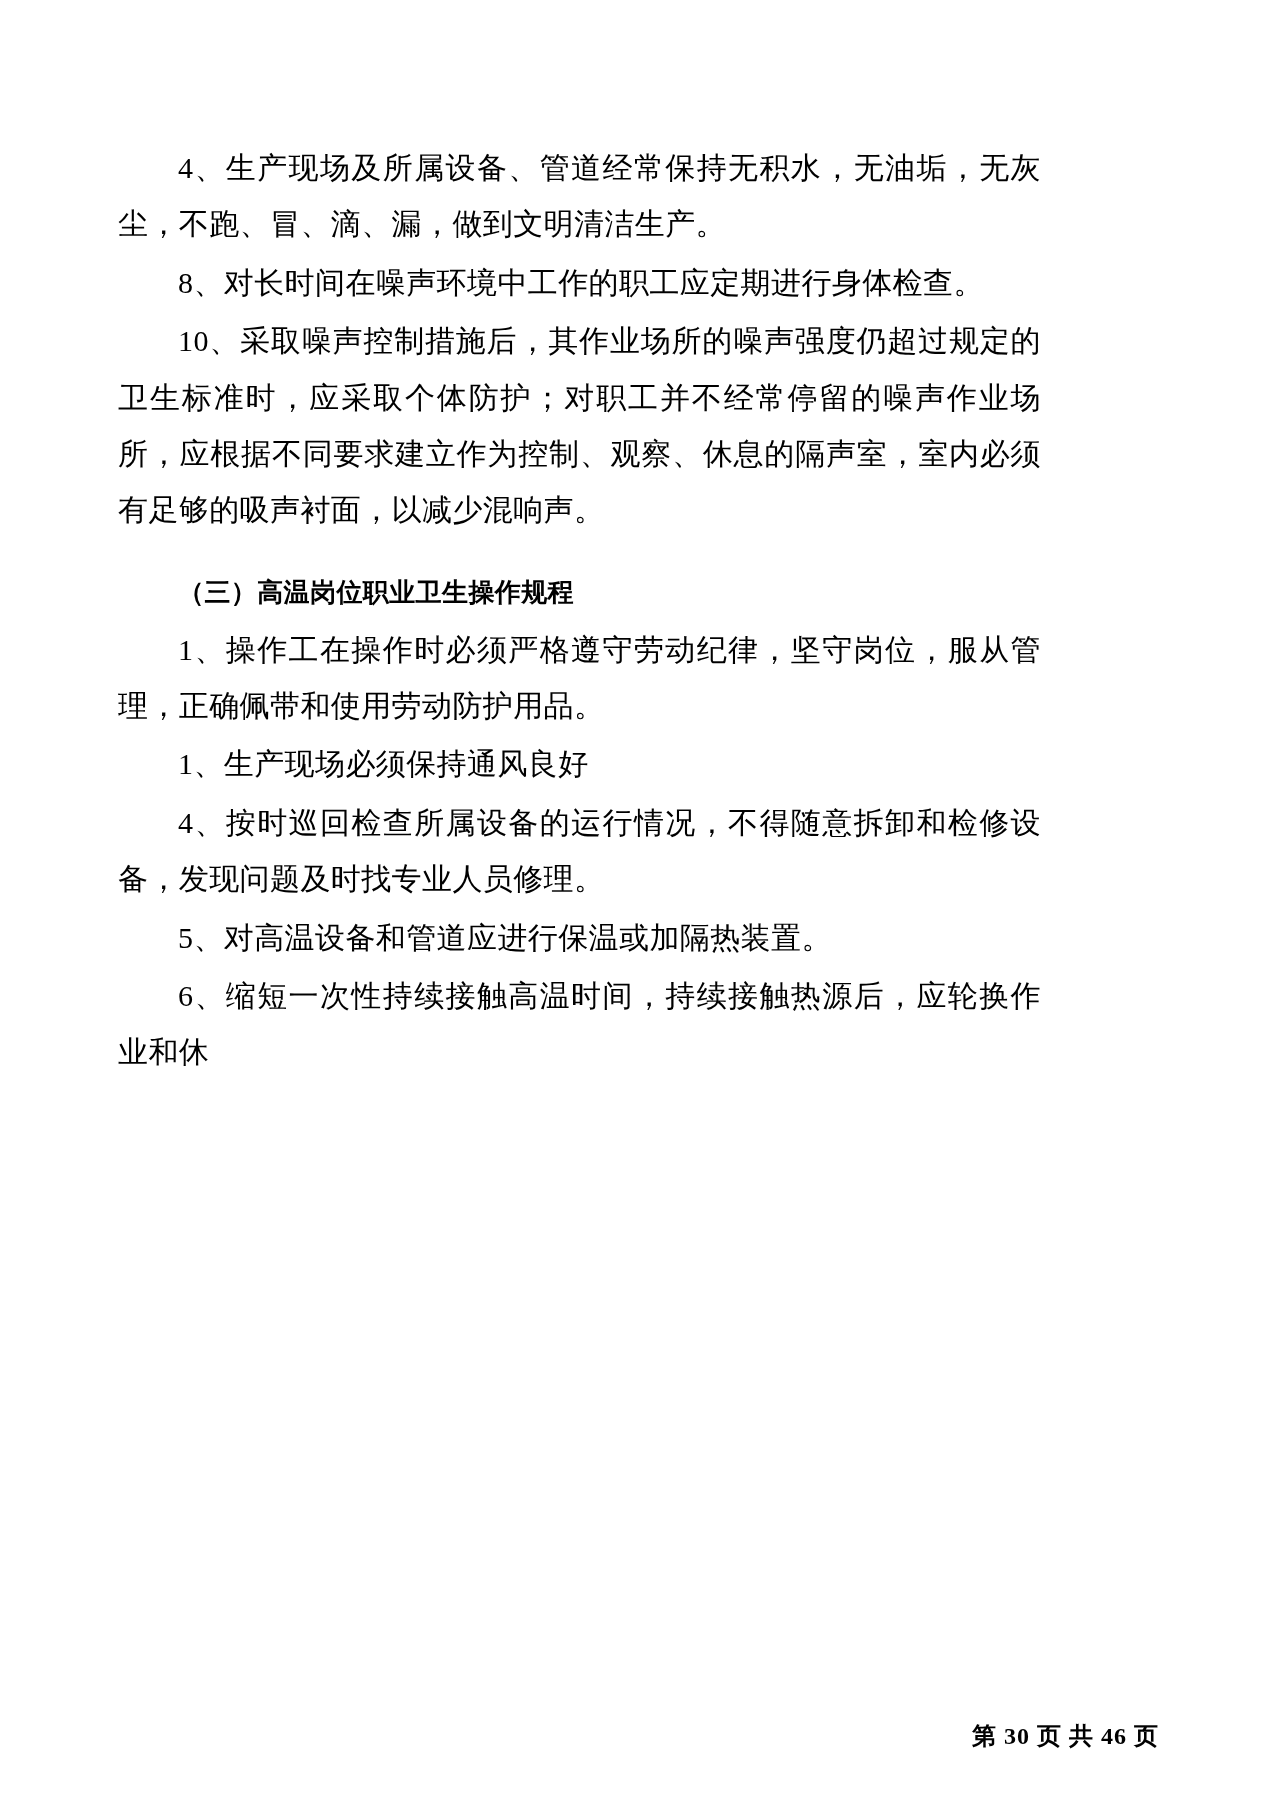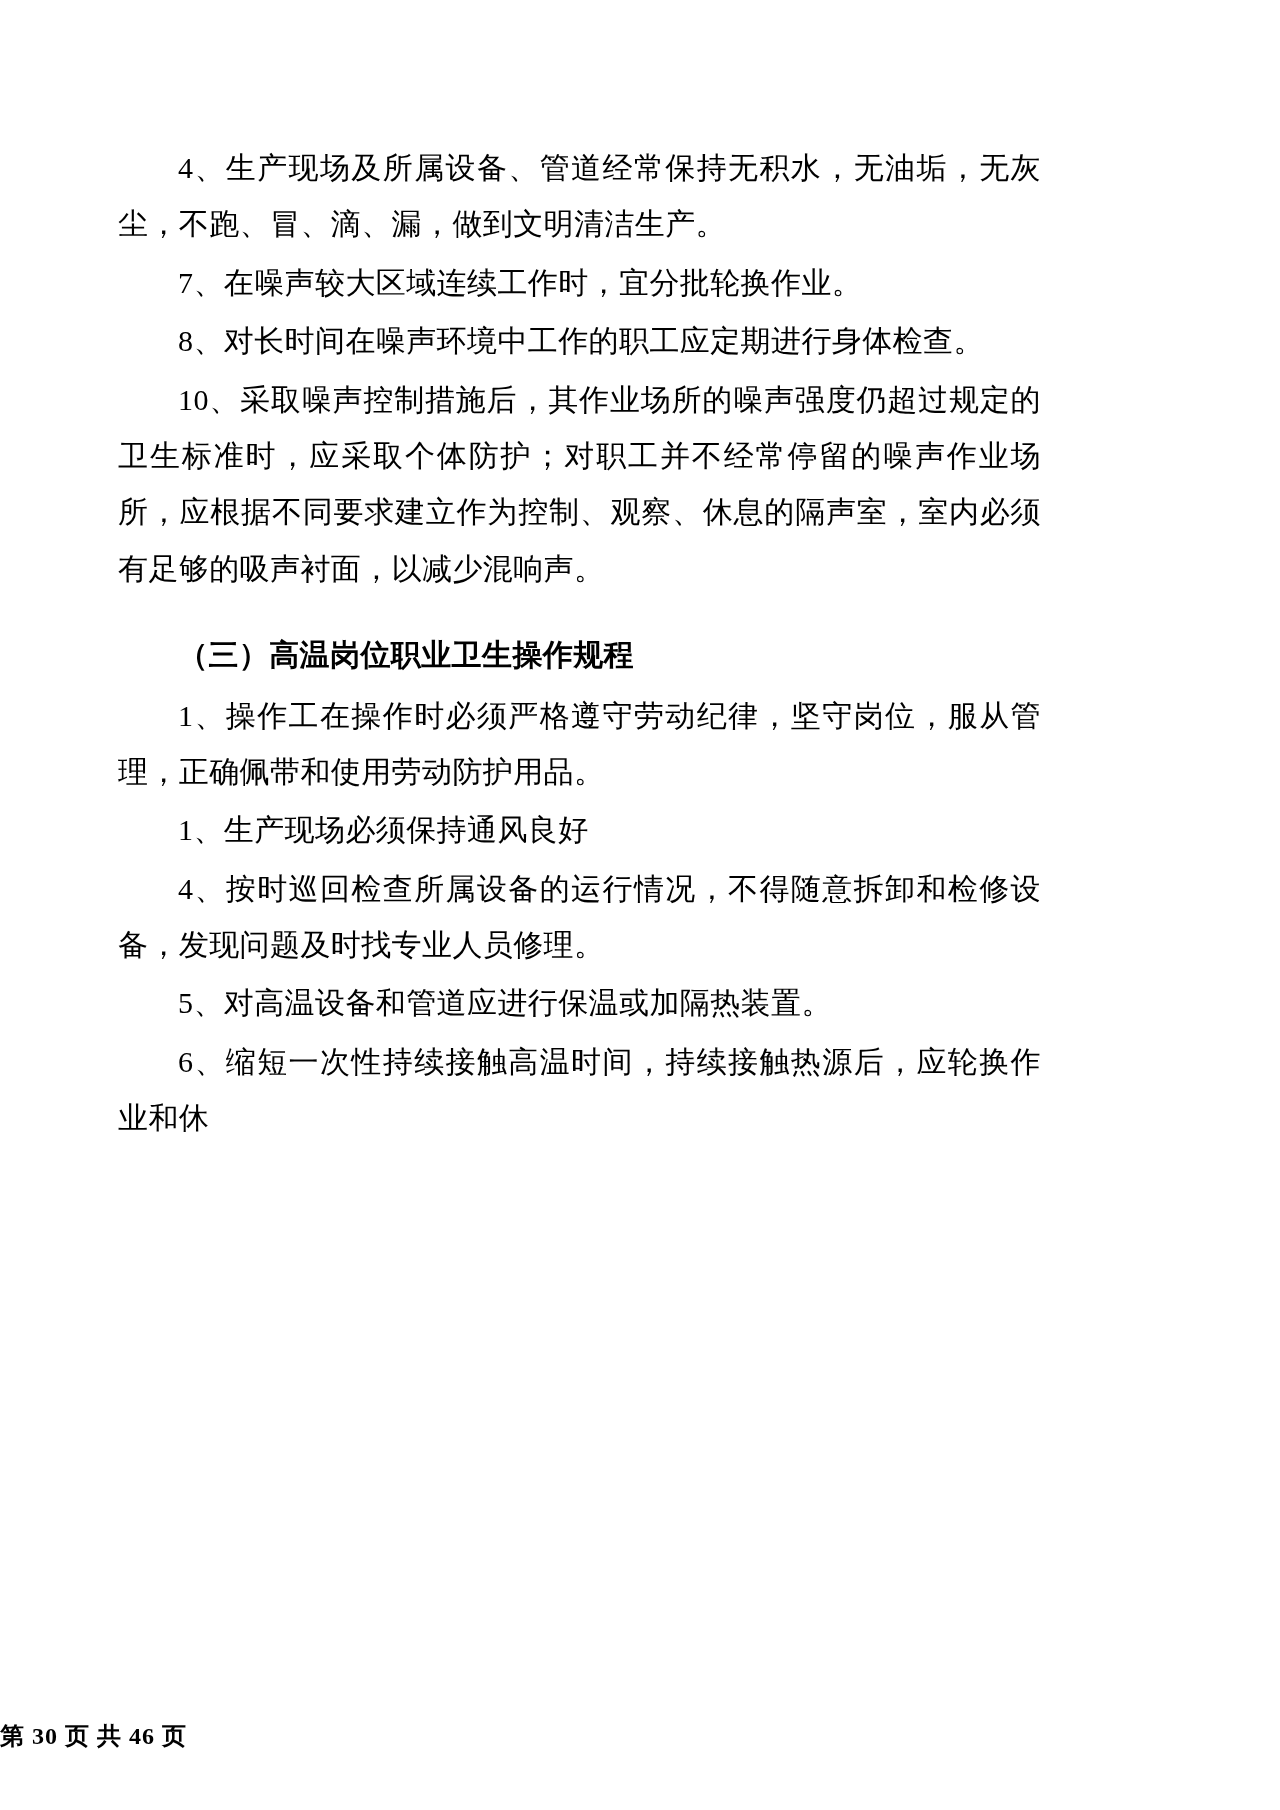--- a/index.html
+++ b/index.html
@@ -30,46 +30,45 @@
     text-justify: inter-ideograph;
   }
   .para {
     margin: 0 0 2px 0;
     text-indent: 60px;
   }
   .heading {
     margin: 30px 0 4px 0;
     text-indent: 60px;
     font-weight: bold;
-    font-size: 30px;
+    font-size: 26px;
     line-height: 1.88;
   }
   .footer {
     position: absolute;
     left: 0;
     right: 0;
     bottom: 58px;
-    text-align: left;
+    text-align: right;
     font-size: 24px;
     font-weight: bold;
     letter-spacing: 1px;
     font-family: "Liberation Serif", "DejaVu Serif", serif;
   }
   .footer .num {
     display: inline;
   }
 </style>
 </head>
 <body>
 
 <div class="page">
   <div class="doc-body">
 
     <p class="para">4、生产现场及所属设备、管道经常保持无积水，无油垢，无灰尘，不跑、冒、滴、漏，做到文明清洁生产。</p>
-    <p class="para">7、在噪声较大区域连续工作时，宜分批轮换作业。</p>
     <p class="para">8、对长时间在噪声环境中工作的职工应定期进行身体检查。</p>
     <p class="para">10、采取噪声控制措施后，其作业场所的噪声强度仍超过规定的卫生标准时，应采取个体防护；对职工并不经常停留的噪声作业场所，应根据不同要求建立作为控制、观察、休息的隔声室，室内必须有足够的吸声衬面，以减少混响声。</p>
 
     <h2 class="heading">（三）高温岗位职业卫生操作规程</h2>
 
     <p class="para">1、操作工在操作时必须严格遵守劳动纪律，坚守岗位，服从管理，正确佩带和使用劳动防护用品。</p>
     <p class="para">1、生产现场必须保持通风良好</p>
     <p class="para">4、按时巡回检查所属设备的运行情况，不得随意拆卸和检修设备，发现问题及时找专业人员修理。</p>
     <p class="para">5、对高温设备和管道应进行保温或加隔热装置。</p>
     <p class="para">6、缩短一次性持续接触高温时间，持续接触热源后，应轮换作业和休</p>

